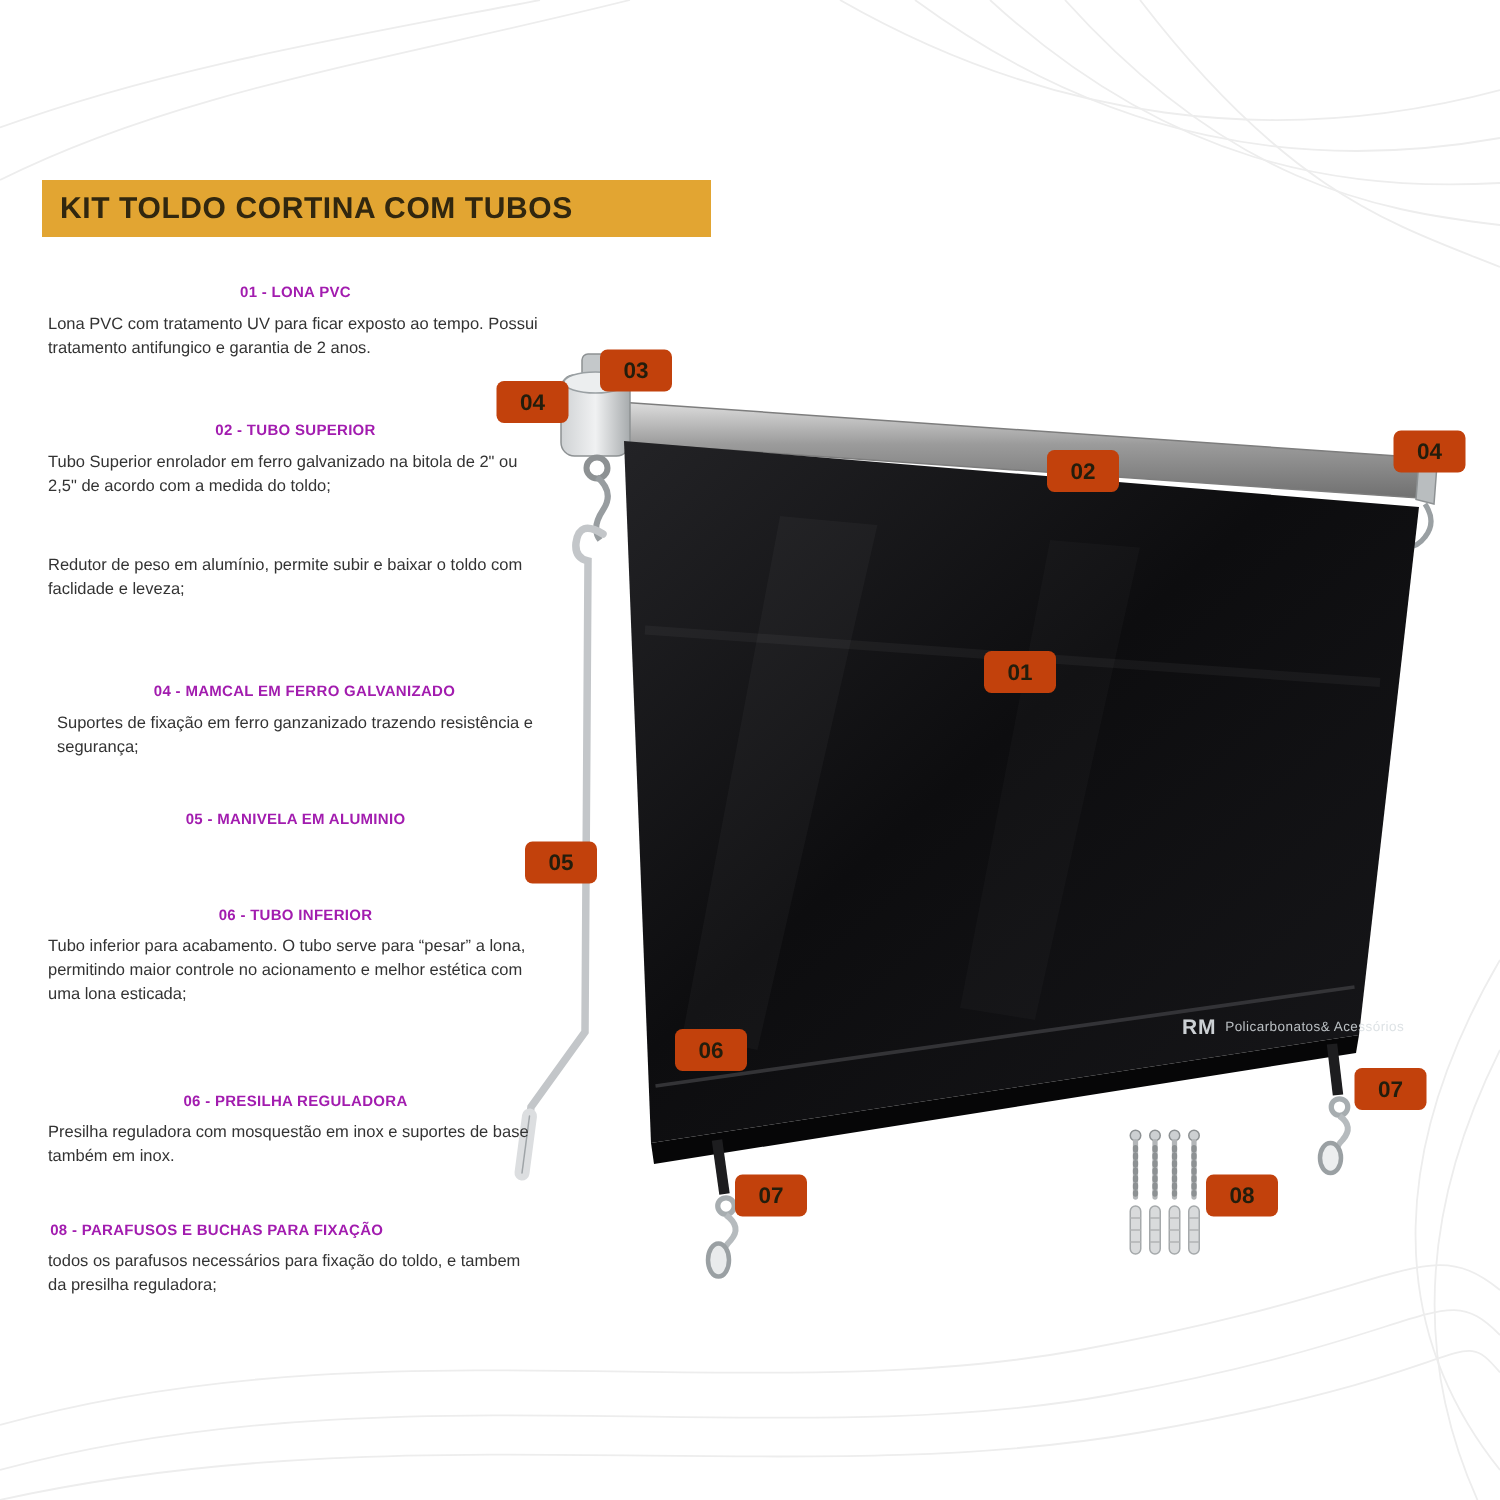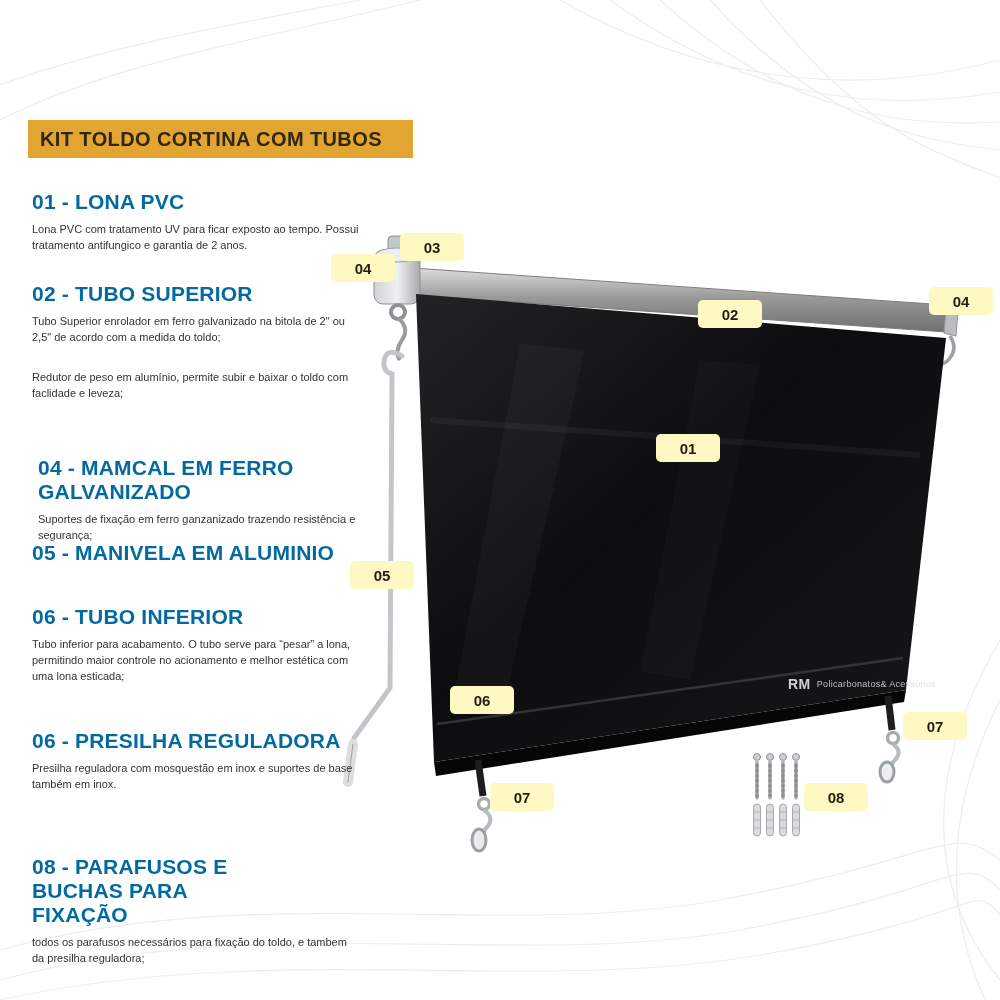--- a/index.html
+++ b/index.html
@@ -18,21 +18,21 @@
     width: 1000px;
     height: 1000px;
     pointer-events: none;
   }
   svg.bg-decor { z-index: 0; }
   svg.illustration { z-index: 1; }
 
   .title-banner {
     position: absolute;
     left: 28px; top: 120px;
-    width: 385px; height: 38px;
+    width: 446px; height: 38px;
     background: #E2A532;
     display: flex; align-items: center;
     padding-left: 12px;
     box-sizing: border-box;
     z-index: 3;
   }
   .title-banner h1 {
     margin: 0;
     font-size: 20px;
     font-weight: 600;
@@ -42,37 +42,38 @@
   }
 
   .items { position: absolute; left: 0; top: 0; z-index: 3; }
   .item {
     position: absolute;
     left: 32px;
     width: 330px;
   }
   .item h2 {
     margin: 0 0 8px 0;
-    font-size: 21px;
+    font-size: 10px;
     font-weight: 700;
-    color: #0369a1;
+    color: #a21caf;
     letter-spacing: 0.2px;
+    text-align: center;
   }
   .item p {
     margin: 0;
     font-size: 11px;
     line-height: 1.45;
     color: #333333;
   }
   .item.narrow-heading h2 { width: 225px; }
 
   .badge {
     position: absolute;
-    width: 64px; height: 28px;
-    background: #fef9c3;
+    width: 48px; height: 28px;
+    background: #c2410c;
     border-radius: 5px;
     display: flex; align-items: center; justify-content: center;
     font-size: 15px; font-weight: 700; color: #231d0c;
     z-index: 4;
   }
 
   .watermark {
     position: absolute;
     left: 788px; top: 676px;
     display: flex; align-items: center; gap: 6px;
@@ -237,21 +238,21 @@
       <h2>05 - MANIVELA EM ALUMINIO</h2>
     </div>
     <div class="item" style="top:605px">
       <h2>06 - TUBO INFERIOR</h2>
       <p>Tubo inferior para acabamento. O tubo serve para “pesar” a lona, permitindo maior controle no acionamento e melhor estética com uma lona esticada;</p>
     </div>
     <div class="item" style="top:729px">
       <h2>06 - PRESILHA REGULADORA</h2>
       <p>Presilha reguladora com mosquestão em inox e suportes de base também em inox.</p>
     </div>
-    <div class="item narrow-heading" style="top:855px">
+    <div class="item narrow-heading" style="top:815px">
       <h2>08 - PARAFUSOS E BUCHAS PARA FIXAÇÃO</h2>
       <p>todos os parafusos necessários para fixação do toldo, e tambem da presilha reguladora;</p>
     </div>
   </div>
 
   <div class="badge" style="left:400px;top:233px">03</div>
   <div class="badge" style="left:331px;top:254px">04</div>
   <div class="badge" style="left:698px;top:300px">02</div>
   <div class="badge" style="left:929px;top:287px">04</div>
   <div class="badge" style="left:656px;top:434px">01</div>

